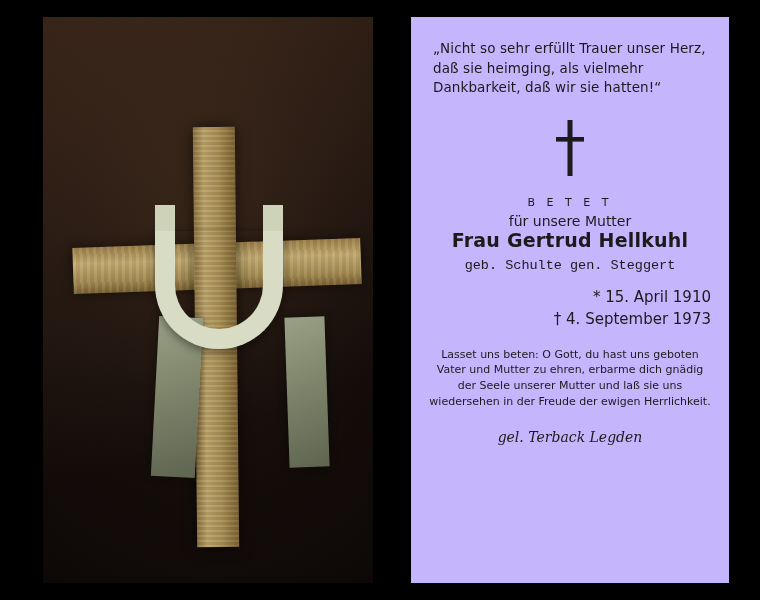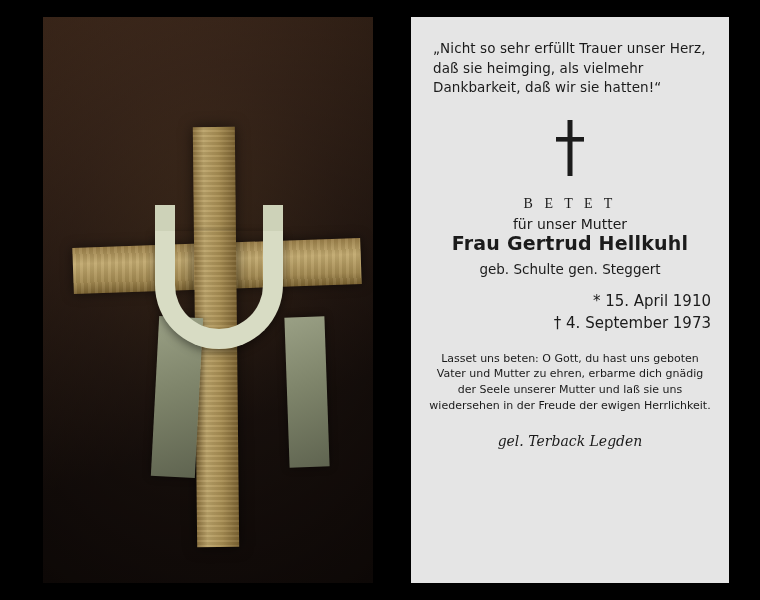--- a/index.html
+++ b/index.html
@@ -117,21 +117,21 @@
   .strip-a { left: 112px; top: 300px; width: 44px; height: 160px; transform: rotate(3deg); }
   .strip-b { left: 244px; top: 300px; width: 40px; height: 150px; transform: rotate(-2deg); }
 
   
   .card-text {
     position: absolute;
     left: 411px;
     top: 17px;
     width: 318px;
     height: 566px;
-    background: #e5e5e5;
+    background: #c4b5fd;
     color: #1b1b1b;
     box-sizing: border-box;
     padding: 22px 18px 8px 18px;
     font-family: "DejaVu Sans", sans-serif;
   }
   .quote {
     font-size: 13.5px;
     line-height: 1.45;
     text-align: left;
     letter-spacing: 0.1px;
@@ -139,41 +139,41 @@
   }
   .cross-glyph {
     text-align: center;
     margin-top: 22px;
     margin-bottom: 16px;
   }
   .cross-glyph svg { display: inline-block; }
 
   .betet {
     text-align: center;
-    font-size: 14px;
+    font-size: 11px;
     letter-spacing: 4px;
     margin-top: 10px;
-    font-family: Liberation Serif, serif;
   }
   .fuer {
     text-align: center;
     font-size: 14px;
     margin-top: 4px;
   }
   .name {
     text-align: center;
     font-size: 19px;
     margin-top: 0;
     letter-spacing: 0.2px;
     font-weight: bold;
   }
   .geb {
     text-align: center;
     font-size: 13.5px;
     margin-top: 7px;
+    font-family: Liberation Mono, monospace;
   }
   .dates {
     text-align: right;
     font-size: 15px;
     margin-top: 13px;
     line-height: 1.5;
   }
   .prayer {
     text-align: center;
     font-size: 11px;
@@ -243,21 +243,21 @@
     <p class="quote">„Nicht so sehr erfüllt Trauer unser Herz, daß sie heimging, als vielmehr Dankbarkeit, daß wir sie hatten!“</p>
 
     <div class="cross-glyph">
       <svg width="30" height="56" viewBox="0 0 30 56" aria-hidden="true">
         <rect x="12.5" y="0" width="5" height="56" fill="#1b1b1b"></rect>
         <rect x="1" y="17" width="28" height="4.6" fill="#1b1b1b"></rect>
       </svg>
     </div>
 
     <div class="betet">B E T E T</div>
-    <div class="fuer">für unser Mutter</div>
+    <div class="fuer">für unsere Mutter</div>
     <div class="name">Frau Gertrud Hellkuhl</div>
     <div class="geb">geb. Schulte    gen. Steggert</div>
 
     <div class="dates">
       <div>* 15. April 1910</div>
       <div>† 4. September 1973</div>
     </div>
 
     <p class="prayer">Lasset uns beten: O Gott, du hast uns geboten Vater und Mutter zu ehren, erbarme dich gnädig der Seele unserer Mutter und laß sie uns wiedersehen in der Freude der ewigen Herrlichkeit.</p>
 

